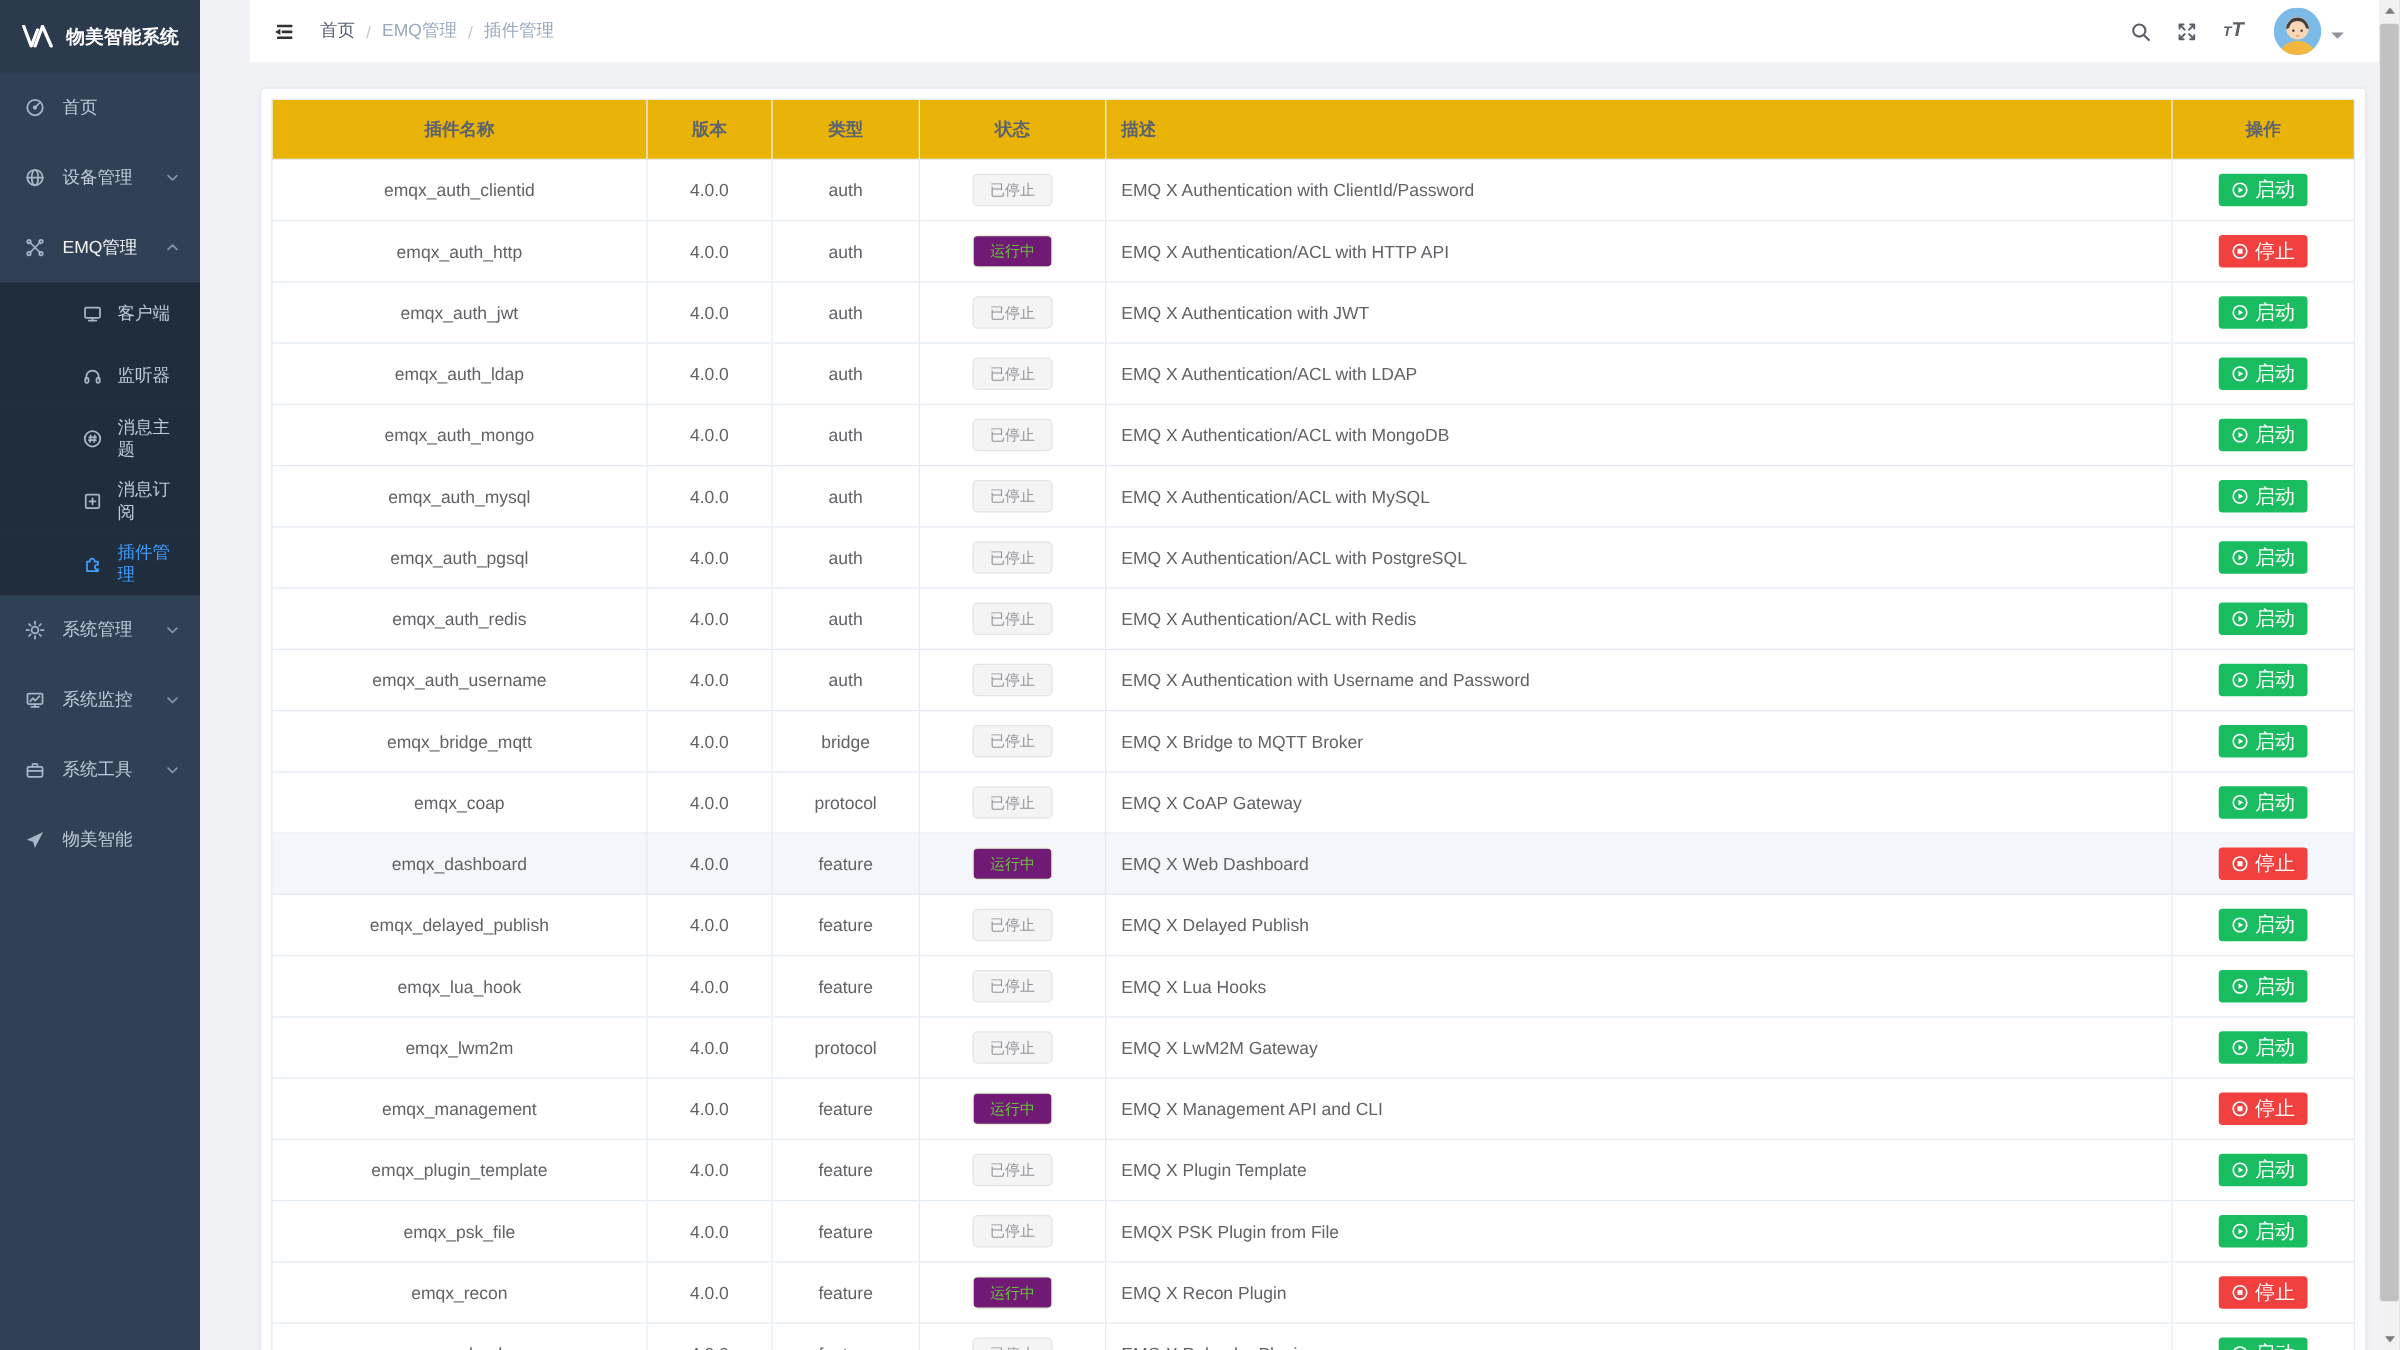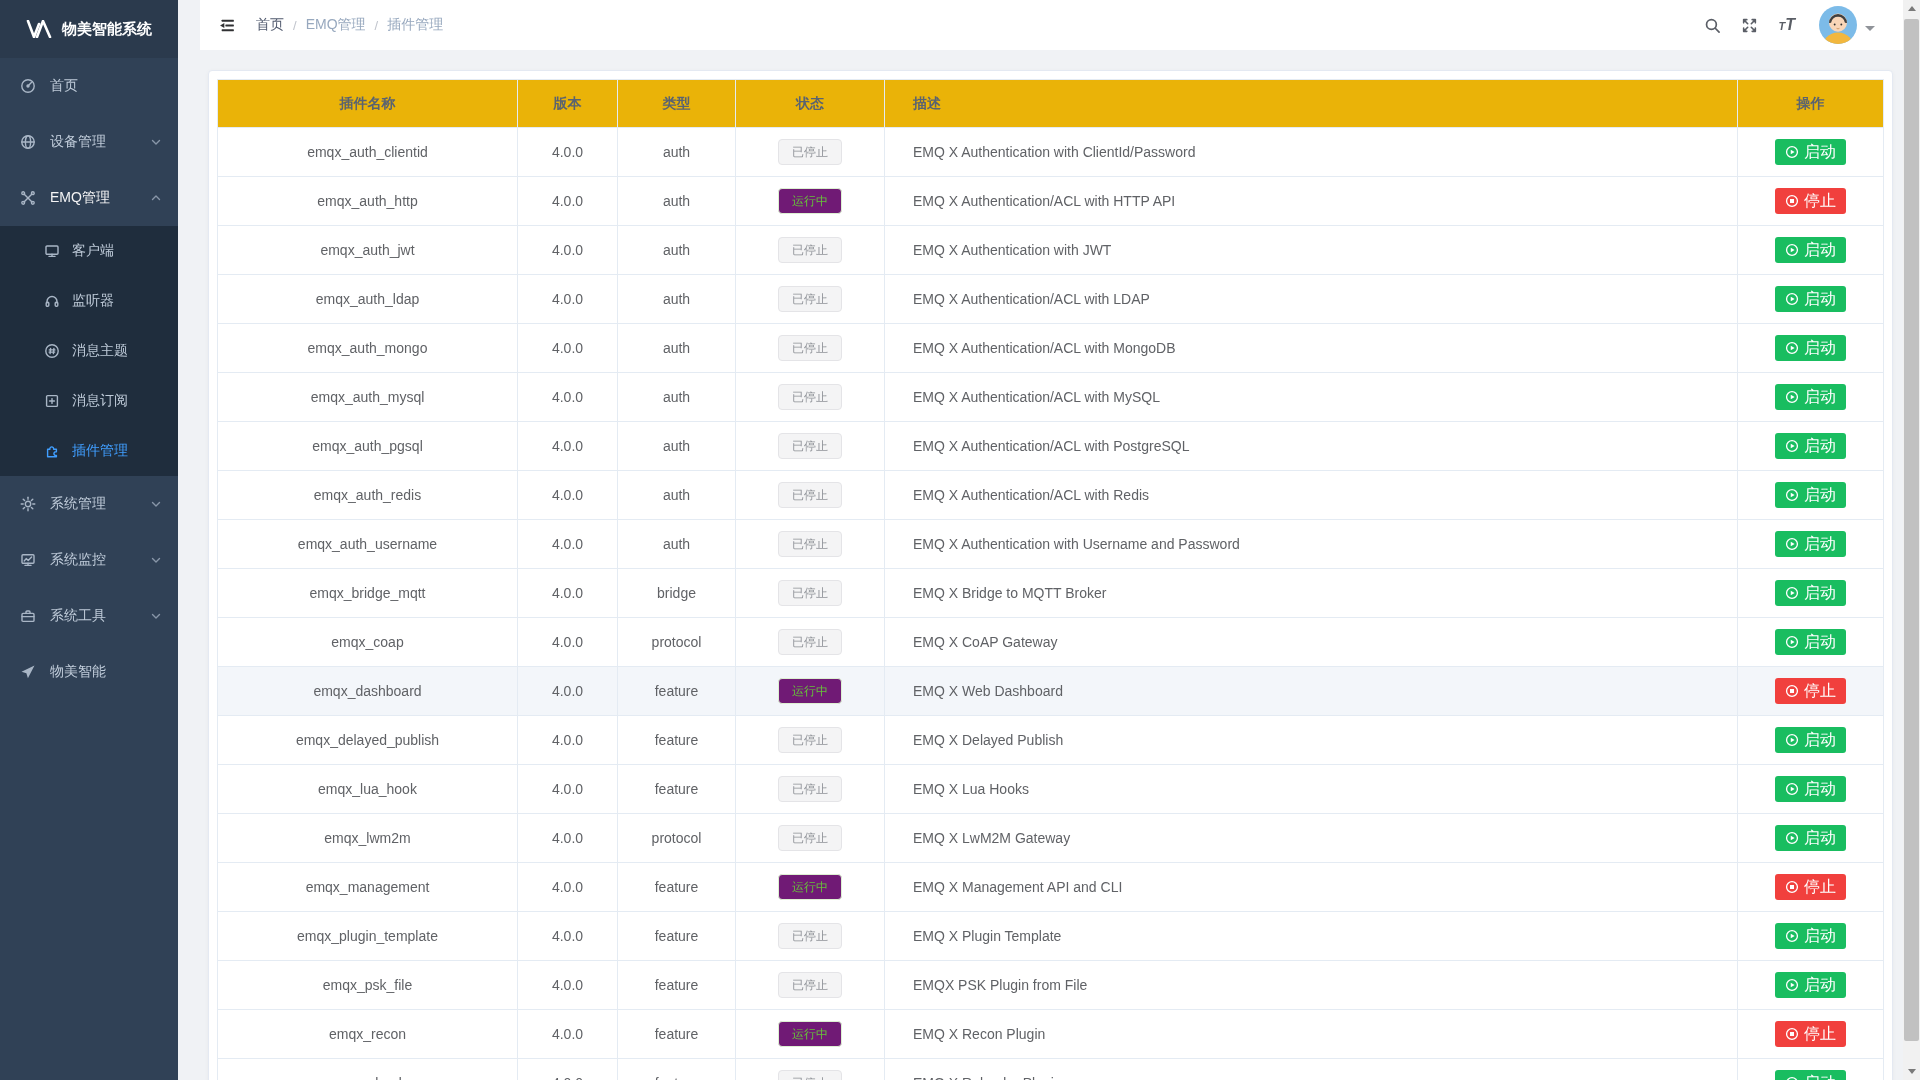--- a/index.html
+++ b/index.html
@@ -1,29 +1,29 @@
 <!DOCTYPE html>
 <html><head>
 <meta charset="utf-8">
 <style>
   * { margin:0; padding:0; box-sizing:border-box; }
   html,body { width:1920px; height:1080px; overflow:hidden;
     font-family:"Liberation Sans","DejaVu Sans",sans-serif; background:#f0f2f5; }
 
   
-  .sidebar { position:fixed; left:0; top:0; width:178px; height:100%;
+  .sidebar { position:fixed; left:0; top:0; width:160px; height:100%;
     background:#304156; z-index:5; }
   .logo-row { height:58px; display:flex; align-items:center; justify-content:center;
     gap:10px; background:#2b3a4d; cursor:pointer; }
   .logo-row h1 { color:#fff; font-size:15px; font-weight:bold; white-space:nowrap; }
   .logo-mark { color:#fff; display:flex; }
   .menu-item { display:flex; align-items:center; height:56px; padding:0 14px 0 20px;
     color:#bfcbd9; font-size:14px; cursor:pointer; }
   .menu-item.parent-active { color:#f4f4f5; }
-  .submenu-item { display:flex; align-items:center; height:50px; padding:0 14px 0 44px;
+  .submenu-item { display:flex; align-items:center; height:50px; padding:0 14px 0 66px;
     background:#1f2d3d; color:#bfcbd9; font-size:14px; cursor:pointer; }
   .submenu-item.active { color:#409eff; }
   .mi-icon { width:16px; height:16px; margin-right:14px; flex:0 0 16px; color:#a9b6c6; }
   .submenu-item .mi-icon { margin-right:12px; }
   .submenu-item.active .mi-icon { color:#409eff; }
   .chev { margin-left:auto; color:#8896a8; display:flex; }
   svg.ic { display:block; }
 
   
   .main { margin-left:200px; height:100%; display:flex; flex-direction:column; }
@@ -44,21 +44,21 @@
 
   
   .content { flex:1; background:#f0f2f5; overflow:hidden; }
   .card { margin:20px 27px 0 8px; background:#fff; border:1px solid #e4e9f2;
     border-radius:4px; box-shadow:0 1px 4px rgba(0,21,41,.04); padding:8px; height:1100px; }
 
   table { width:100%; border-collapse:collapse; table-layout:fixed; }
   th,td { border:1px solid #e4ebf3; font-size:14px; }
   th { height:48px; background:#eab308; color:#5a6370; font-weight:bold; text-align:center; }
   td { height:49px; color:#606266; text-align:center; }
-  th.col-desc, td.col-desc { text-align:left; padding-left:28px; }
+  th.col-desc, td.col-desc { text-align:left; padding-left:12px; }
   tr.highlighted td { background:#f3f6fa; }
 
   .tag { display:inline-block; height:26px; line-height:24px; padding:0 13px;
     border-radius:4px; font-size:12px; border:1px solid transparent; }
   .tag-stopped { background:#f4f4f5; border-color:#e4e4e7; color:#909399; }
   .tag-running { background:#701a75; border-color:#ddf0d2; color:#67c23a; }
 
   .btn { display:inline-flex; align-items:center; gap:5px; height:26px; padding:0 10px;
     border:none; border-radius:3px; color:#fff; font-size:16px; cursor:pointer;
     font-family:inherit; }

